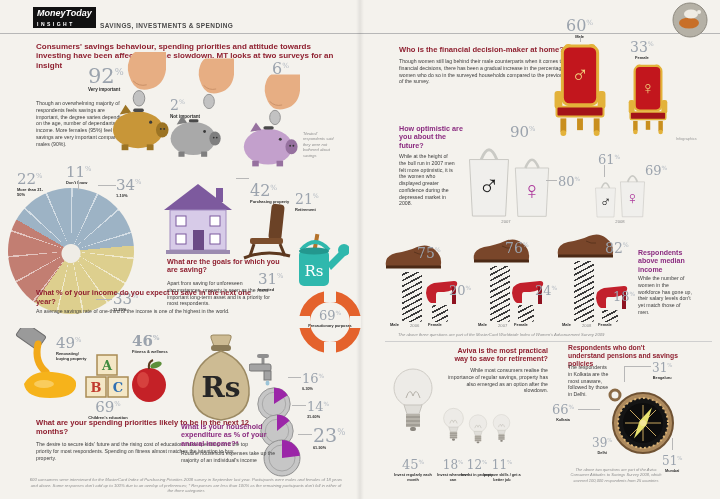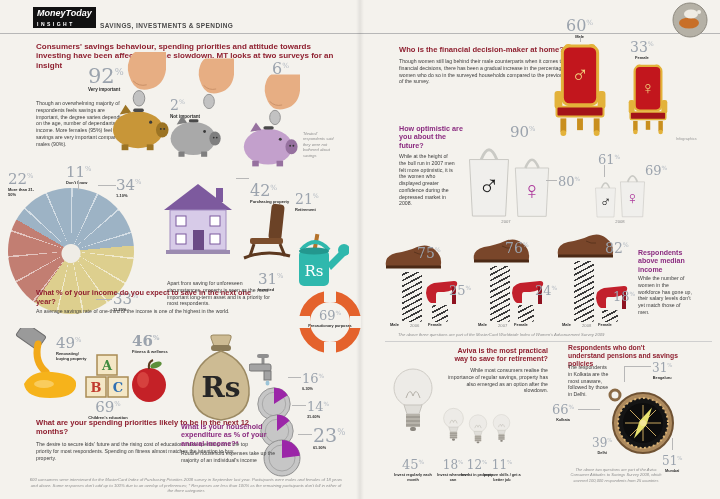--- a/index.html
+++ b/index.html
@@ -117,21 +117,21 @@
     <circle cx="52.5" cy="29" r="1" fill="#333"></circle>
       <circle cx="56" cy="29" r="1" fill="#333"></circle>
     <circle cx="42" cy="22" r="1.6" fill="#3a3a3a"></circle>
     <rect x="12" y="45" width="7" height="6" fill="#96719f"></rect>
       <rect x="38" y="45" width="7" height="6" fill="#96719f"></rect>
   </svg>
   <div class="abs foot" style="left:303px;top:131px;width:36px;font-size:4px;">'Neutral' respondents said they were not bothered about savings</div>
 
   <div class="fan" style="left:8px;top:188px;width:126px;height:126px;"></div>
 
-  <div class="abs" style="left:8px;top:170px;">
+  <div class="abs" style="left:17px;top:170px;">
     <span class="num" style="font-size:15px;"><span>22</span><sup>%</sup></span>
     <div class="slab" style="width:30px;font-size:4px;">More than 21-50%</div>
   </div>
   <div class="abs" style="left:66px;top:163px;">
     <span class="num" style="font-size:15px;"><span>11</span><sup>%</sup></span>
     <div class="slab" style="font-size:4px;">Don't know</div>
   </div>
   <div class="abs" style="left:116px;top:176px;">
     <span class="num" style="font-size:15px;"><span>34</span><sup>%</sup></span>
     <div class="slab" style="font-size:4px;">1-10%</div>
@@ -169,20 +169,21 @@
     <rect x="10" y="36" width="33" height="6" rx="2" fill="#7c4e2d"></rect>
     <line x1="14" y1="42" x2="10" y2="54" stroke="#5c381f" stroke-width="3"></line>
     <line x1="40" y1="42" x2="45" y2="54" stroke="#5c381f" stroke-width="3"></line>
     <path d="M4 56 Q26 47 50 54" stroke="#5c381f" stroke-width="3" fill="none"></path>
   </svg>
   <div class="abs" style="left:295px;top:190px;">
     <span class="num" style="font-size:14px;"><span>21</span><sup>%</sup></span>
     <div class="slab" style="font-size:4px;">Retirement</div>
   </div>
 
+  <div class="abs head maroon" style="left:167px;top:258px;width:120px;font-size:7.2px;">What are the goals for which you are saving?</div>
   <div class="abs body" style="left:167px;top:280px;width:106px;">Apart from saving for unforeseen circumstances, property is seen as the most important long-term asset and is a priority for most respondents.</div>
 
   <svg class="abs" style="left:283px;top:233px;" width="66" height="58" viewBox="0 0 66 56">
     <rect x="31" y="0" width="4" height="18" fill="#b5722a" transform="rotate(10 33 8)"></rect>
     <rect x="16" y="16" width="30" height="36" rx="5" fill="#2fb8ad"></rect>
     <path d="M44 30 L60 14 L64 20 L48 36 Z" fill="#2fb8ad"></path>
     <circle cx="61" cy="16" r="6" fill="#2fb8ad"></circle>
     <path d="M18 16 Q32 0 46 16" fill="none" stroke="#2fb8ad" stroke-width="4"></path>
     <ellipse cx="31" cy="17" rx="15" ry="3.5" fill="#23978e"></ellipse>
     <text x="31" y="42" text-anchor="middle" font-size="15" font-family="DejaVu Serif" fill="#ffffff">Rs</text>
@@ -383,21 +384,21 @@
   <div class="spring" style="left:402px;top:272px;width:20px;height:50px;"></div>
   <div class="abs" style="left:417px;top:244px;">
     <span class="num" style="font-size:14px;"><span>75</span><sup>%</sup></span>
   </div>
   <svg class="abs" style="left:424px;top:279px;" width="36" height="26" viewBox="0 0 36 26">
     <path d="M2 14 Q2 6 10 4 L30 2 Q34 2 33 6 Q30 12 20 13 L14 13 Q12 13 12 16 L12 24 L7 24 Q3 22 2 14 Z" fill="#c2202c"></path>
     <rect x="28" y="8" width="4" height="17" fill="#8f1220"></rect>
   </svg>
   <div class="spring" style="left:432px;top:305px;width:16px;height:17px;"></div>
   <div class="abs" style="left:449px;top:281px;">
-    <span class="num" style="font-size:13px;"><span>25</span><sup>%</sup></span>
+    <span class="num" style="font-size:13px;"><span>20</span><sup>%</sup></span>
   </div>
   <div class="abs slab" style="left:390px;top:323px;font-size:4px;">Male</div>
   <div class="abs yr" style="left:410px;top:323px;">2006</div>
   <div class="abs slab" style="left:428px;top:323px;font-size:4px;">Female</div>
 
   <svg class="abs" style="left:472px;top:236px;" width="60" height="30" viewBox="0 0 60 30">
     <path d="M2 24 Q0 14 12 11 Q24 9 33 5 Q43 1 50 7 Q58 13 57 22 Q57 26 52 26 L6 26 Q2 26 2 24 Z" fill="#79462a"></path>
     <path d="M2 25 L57 25" stroke="#4c2a16" stroke-width="3"></path>
     <path d="M30 10 q5 3 10 2" stroke="#5c341d" fill="none"></path>
   </svg>

